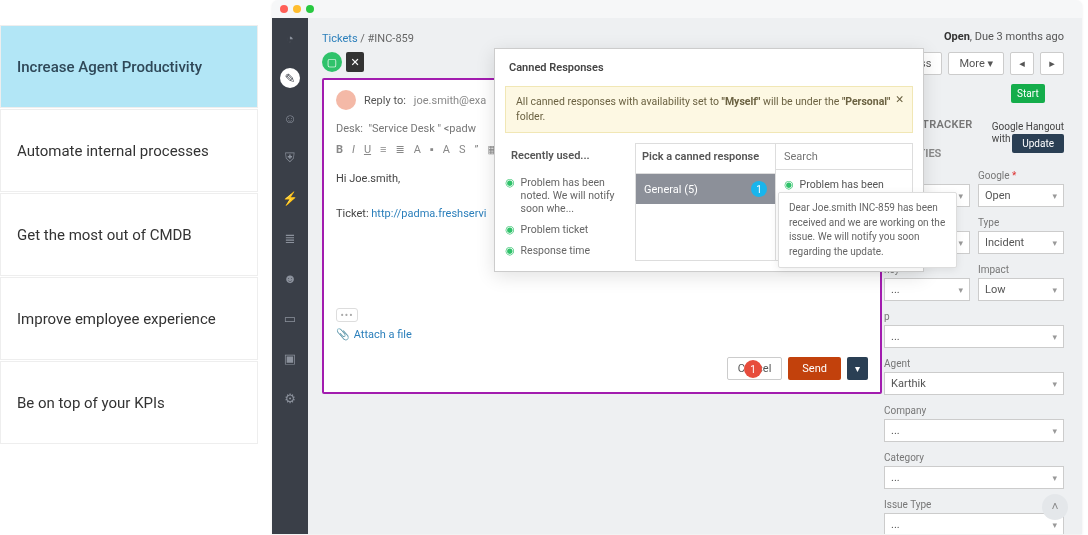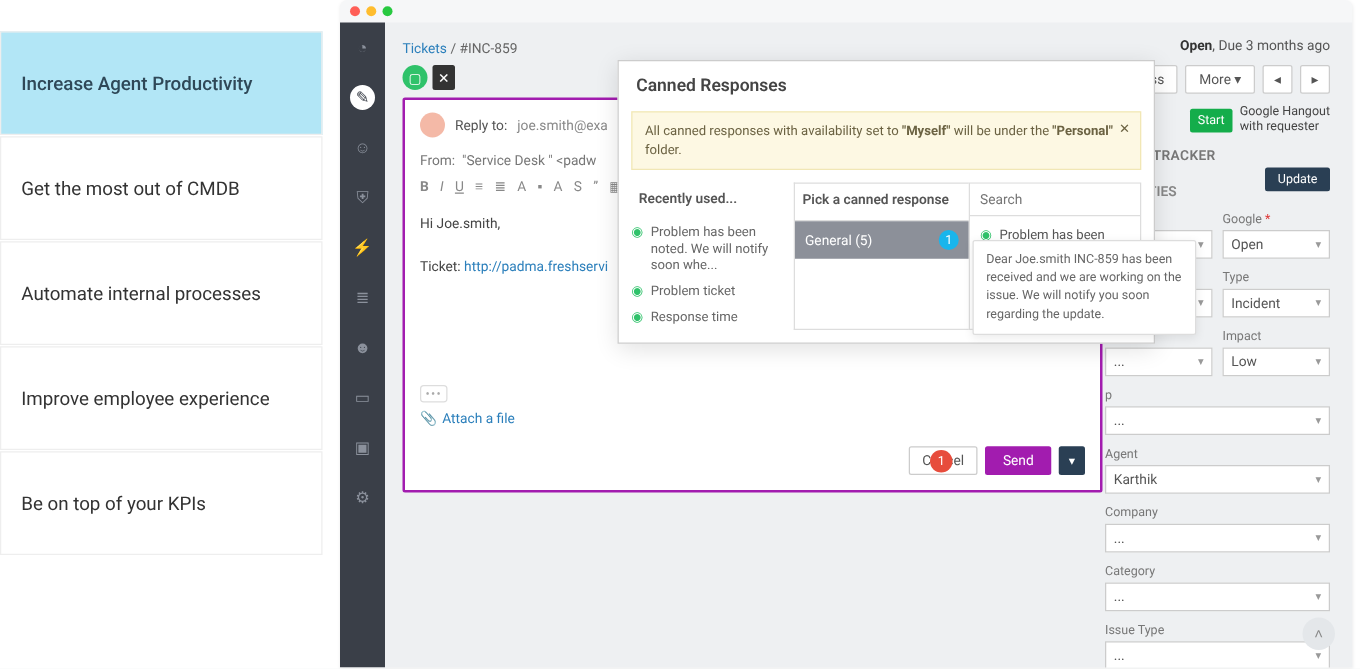--- a/index.html
+++ b/index.html
@@ -30,59 +30,59 @@
   .status-right { position:absolute; top:12px; right:18px; font-size:11px; color:#555; }
   .status-right b { color:#333; }
   .row-actions { position:absolute; top:34px; right:18px; display:flex; gap:6px; align-items:center; }
   .btn-ghost { border:1px solid #ccc; background:#fff; color:#555; font-size:11px; padding:4px 10px; border-radius:2px; cursor:pointer; }
   .btn-nav { width:24px; padding:4px 0; text-align:center; }
 
   .chip { position:absolute; top:34px; left:14px; display:flex; align-items:center; }
   .chip-ico { width:20px;height:20px;border-radius:50%;background:#2fc26a;color:#fff;display:flex;align-items:center;justify-content:center;font-size:11px; }
   .chip-x  { width:18px;height:20px;background:#333;color:#fff;display:flex;align-items:center;justify-content:center;font-size:11px;margin-left:4px;border-radius:2px; }
 
-  .hangout { position:absolute; top:66px; right:18px; display:flex; align-items:center; gap:6px; }
+  .hangout { position:absolute; top:66px; right:18px; display:flex; align-items:center; gap:18px;flex-direction:column; }
   .hg-btn { background:#14ad4b;color:#fff;font-size:10px;padding:4px 6px;border-radius:2px; }
   .hg-txt { font-size:10px; color:#444; line-height:1.2; }
 
   
   .card { position:absolute; top:60px; left:14px; width:560px; background:#fff; border:2px solid #a21caf; border-radius:2px; padding:10px 12px 12px; font-size:11px; color:#555; }
   .reply-row { display:flex; align-items:center; gap:8px; margin-bottom:12px; }
   .avatar { width:20px;height:20px;border-radius:50%;background:#f4b9a7; }
   .from-row { margin-bottom:8px; color:#777; }
   .toolbar { display:flex; gap:9px; color:#888; margin-bottom:14px; font-size:11px; font-family:Georgia,serif;}
   .body-text { min-height:120px; color:#444; line-height:1.6; }
   .body-text a { color:#2b7fbb; text-decoration:none; }
   .dots { margin-top:18px; width:22px;height:14px;border:1px solid #ddd;border-radius:3px;display:flex;align-items:center;justify-content:center;color:#aaa;font-size:10px;letter-spacing:1px; }
   .attach { margin-top:14px; font-weight:600; color:#444; }
   .attach-link { color:#2b7fbb; display:flex; gap:4px; align-items:center; margin-top:6px; font-weight:400;}
   .bubble1 { position:absolute; width:18px;height:18px;border-radius:50%;background:#e74c3c;color:#fff;font-size:10px;display:flex;align-items:center;justify-content:center; }
   .card-footer { display:flex; justify-content:flex-end; gap:6px; margin-top:16px; }
-  .btn-primary { background:#a21caf;color:#fff;font-size:11px;padding:5px 14px;border:none;border-radius:2px;cursor:pointer; }
+  .btn-primary { background:#c2410c;color:#fff;font-size:11px;padding:5px 14px;border:none;border-radius:2px;cursor:pointer; }
   .btn-caret { background:#2a3f54;color:#fff;font-size:10px;padding:5px 8px;border:none;border-radius:2px;cursor:pointer; }
 
   
   .props { position:absolute; top:100px; right:18px; width:180px; font-size:11px; color:#555; }
   .props-head { font-weight:600; color:#777; letter-spacing:.3px; }
   .props-sec  { font-weight:600; color:#888; margin-top:16px; }
   .update-btn { position:absolute; top:16px; right:0; background:#2a3f54;color:#fff;font-size:10px;padding:4px 10px;border:none;border-radius:2px;cursor:pointer; }
   .props-row { margin-top:10px; }
   .props-row .lbl { color:#777; font-size:10px; margin-bottom:3px; display:block;}
   .props-row .req::after { content:" *"; color:#d33; }
   .dd { width:100%; border:1px solid #ccc; background:#fff; padding:4px 6px; font-size:11px; color:#555; display:flex; justify-content:space-between; align-items:center; cursor:pointer;}
   .dd .car { color:#999; font-size:9px; }
   .pair { display:flex; gap:8px; }
   .pair > div { flex:1; }
 
   
   .scroll-top { position:absolute; bottom:14px; right:14px; width:26px;height:26px;border-radius:50%;background:#e4e7ea;color:#888;display:flex;align-items:center;justify-content:center;font-size:12px;cursor:pointer; }
 
   
   .modal { position:absolute; top:30px; left:186px; width:430px; background:#fff; border:1px solid #ccc; box-shadow:0 4px 18px rgba(0,0,0,.12); }
-  .modal-head { padding:12px 14px; font-size:14px; font-weight:600; color:#444; }
+  .modal-head { padding:12px 14px; font-size:11px; font-weight:600; color:#444; }
   .modal-banner { margin:0 10px; background:#fdf8e3; border:1px solid #f1e7b5; padding:8px 10px; font-size:10.5px; color:#6b6242; position:relative; line-height:1.4; }
   .modal-banner a { color:#2b7fbb; display:block; margin-top:2px; }
   .modal-banner .x { position:absolute; right:8px; top:6px; cursor:pointer; color:#6b6242; }
   .modal-cols { display:flex; margin:10px; gap:0; }
   .col { font-size:11px; }
   .col1 { width:130px; }
   .col2 { width:140px; border:1px solid #ddd; border-right:none; }
   .col3 { flex:1; border:1px solid #ddd; }
   .col-head { font-weight:600; color:#555; padding:6px 6px 10px; }
   .ru-item { display:flex; gap:6px; padding:4px 0; font-size:10.5px; color:#666; align-items:flex-start; }
@@ -92,22 +92,22 @@
   .search { width:100%; border:none; border-bottom:1px solid #ddd; padding:6px 8px; font-size:11px; color:#888; outline:none; }
   .resp-item { display:flex; gap:6px; padding:8px; font-size:10.5px; color:#555; align-items:flex-start; }
   .resp-item .ok { color:#2fc26a; font-size:11px; }
   .tooltip { position:absolute; top:174px; left:470px; width:179px; background:#fff; border:1px solid #ddd; border-radius:2px; padding:8px 10px; font-size:10px; color:#666; line-height:1.45; box-shadow:0 2px 8px rgba(0,0,0,.08); }
 </style>
 </head>
 <body>
 
 <div class="left-tabs">
   <div class="tab-item active">Increase Agent Productivity</div>
+  <div class="tab-item">Automate internal processes</div>
   <div class="tab-item">Get the most out of CMDB</div>
-  <div class="tab-item">Automate internal processes</div>
   <div class="tab-item">Improve employee experience</div>
   <div class="tab-item">Be on top of your KPIs</div>
 </div>
 
 <div class="app-window">
   <div class="window-bar">
     <span class="dot r"></span>
     <span class="dot y"></span>
     <span class="dot g"></span>
   </div>
@@ -153,21 +153,21 @@
           </div>
       </div>
 
       <div class="card">
         <div class="reply-row">
           <span class="avatar"></span>
           <span>Reply to:</span>
           <span style="color:#888">joe.smith@exa</span>
         </div>
         <div class="from-row">
-          <span>From:</span>
+          <span>Desk:</span>
           &nbsp;<span>"Service Desk " &lt;padw</span>
         </div>
         <div class="toolbar">
           <span><b>B</b></span>
           <span><i>I</i></span>
           <span><u>U</u></span>
           <span>≡</span>
           <span>≣</span>
           <span>A</span>
           <span>▪</span>

